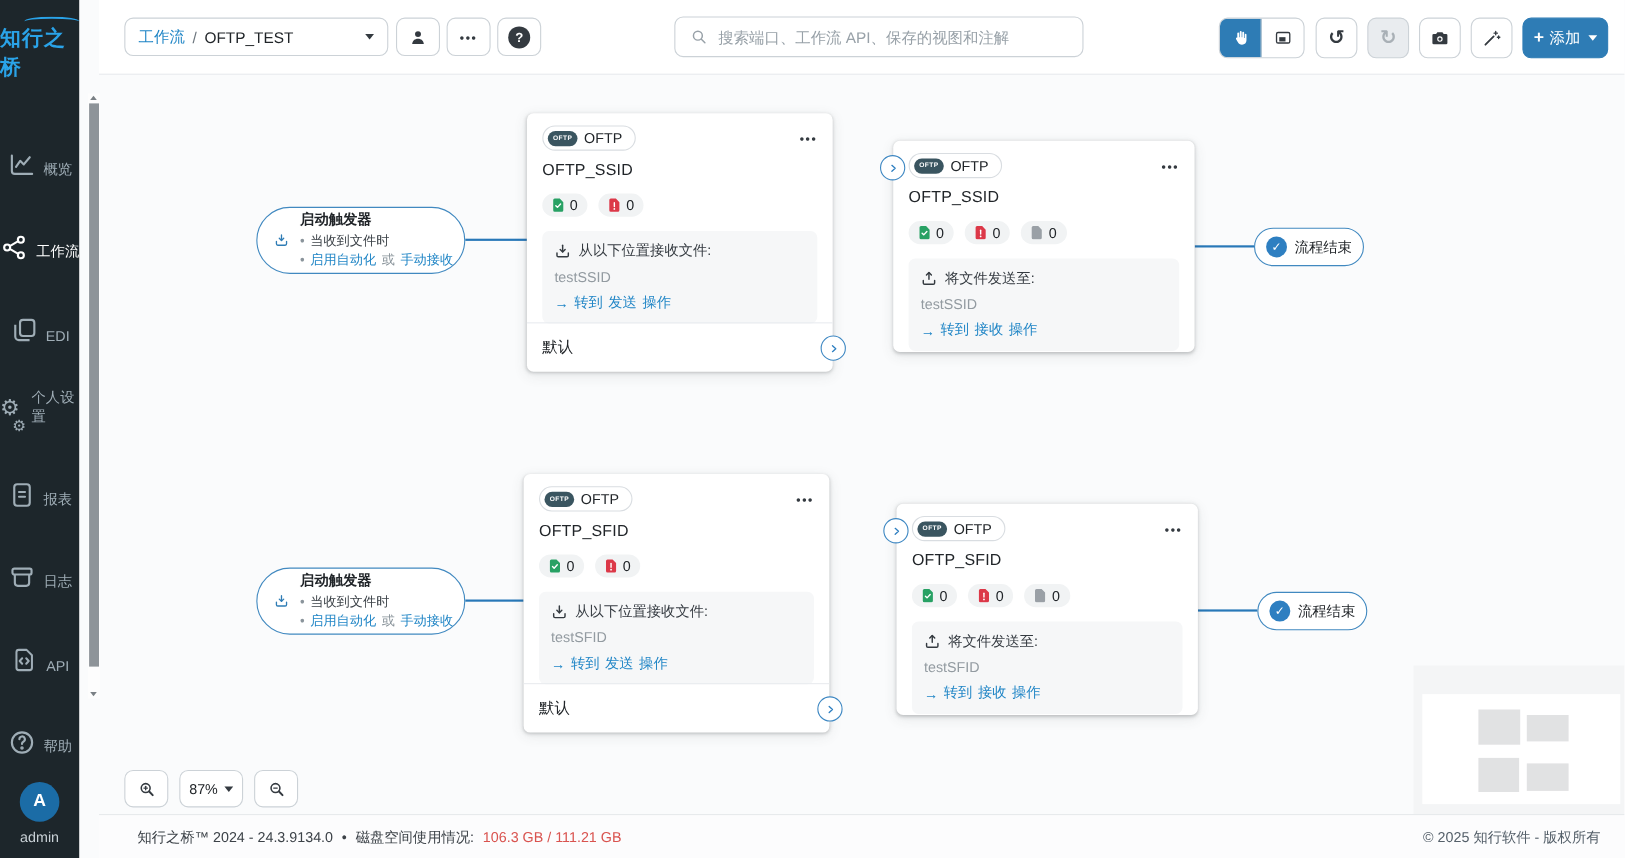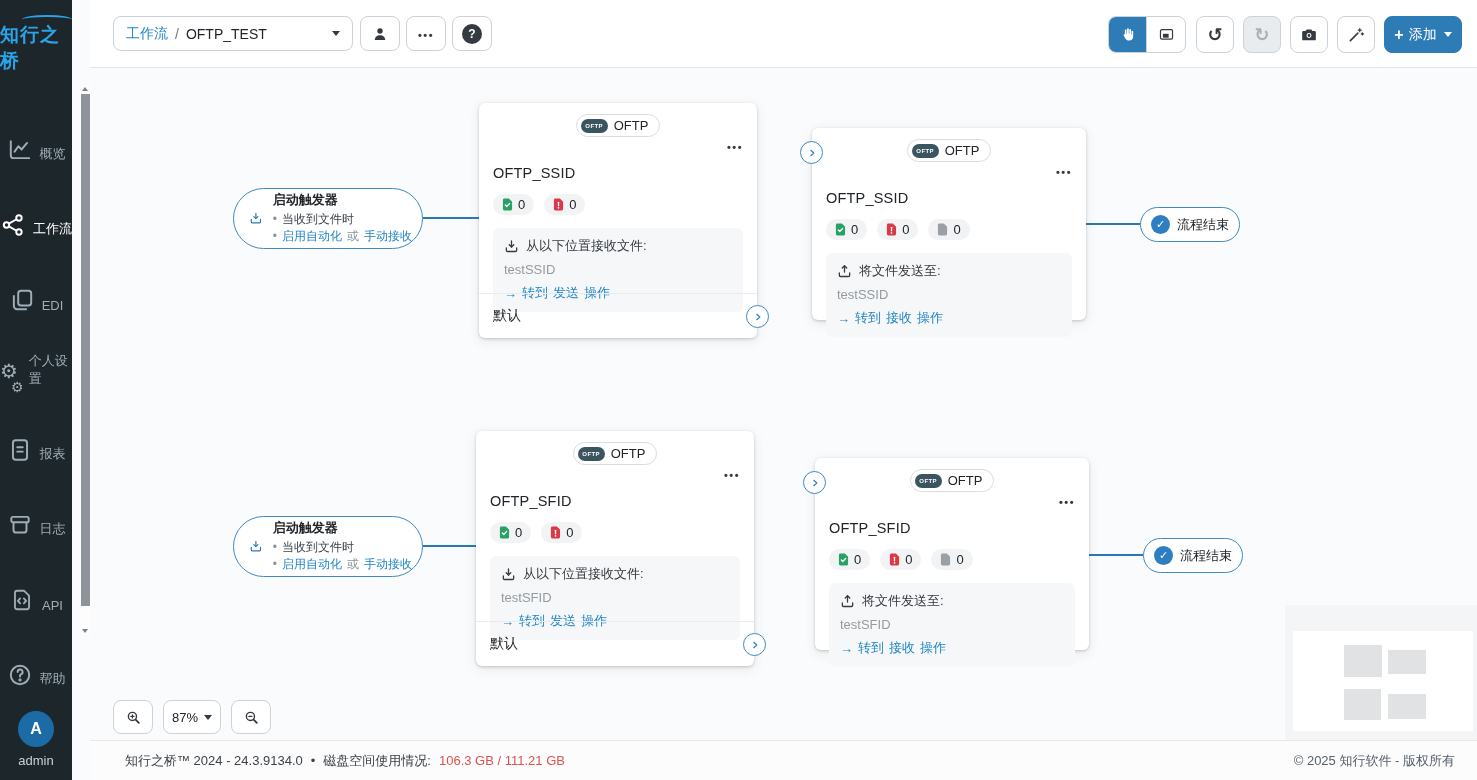--- a/index.html
+++ b/index.html
@@ -75,21 +75,21 @@
   .bullet-dot { color:#8a949b; }
   .trig-link { color:#2186c6; cursor:pointer; }
   .or-word { color:#8a949b; }
 
   .node-card { position:absolute; background:#fff; border-radius:6px; box-shadow:0 1px 3px rgba(60,64,67,.25), 0 3px 12px rgba(60,64,67,.10); cursor:pointer; }
   #card1 { left:389px; top:35px;  width:278px; height:235px; }
   #card2 { left:722px; top:60px;  width:274px; height:192px; }
   #card3 { left:386px; top:363px; width:278px; height:235px; }
   #card4 { left:725px; top:390px; width:274px; height:192px; }
   .card-body { padding:11px 14px 0 14px; }
-  .badge-row { display:flex; align-items:center;flex-direction:column; }
+  .badge-row { display:flex; align-items:center; }
   .type-pill { display:inline-flex; align-items:center; gap:6px; border:1px solid #d9dde1; border-radius:13px; padding:3px 11px 3px 4px; background:#fff; }
   .mini-logo { width:27px; height:14px; background:#3a5560; border-radius:7px; color:#fff; font-size:6px; font-weight:700; display:flex; align-items:center; justify-content:center; letter-spacing:.4px; }
   .type-label { font-size:13px; color:#212529; }
   .menu-dots { margin-left:auto; cursor:pointer; }
   .card-title { margin-top:10px; font-size:14.5px; font-weight:400; color:#212529; letter-spacing:.2px; }
   .counts { display:flex; gap:10px; margin-top:13px; }
   .count-pill { display:inline-flex; align-items:center; gap:5px; background:#f1f3f4; border-radius:12px; padding:3px 9px; font-size:13px; color:#212529; }
   .route-panel { margin-top:13px; background:#f6f7f8; border-radius:6px; padding:9px 11px 10px 11px; font-size:13px; }
   .rp-head { display:flex; align-items:center; gap:7px; color:#343a40; }
   .rp-value { margin-top:7px; color:#939ba1; }
@@ -225,20 +225,27 @@
           <path d="M5 20c0-3.9 3.1-6.5 7-6.5s7 2.6 7 6.5z" fill="#343a40"></path>
         </svg>
     </div>
     <div class="hbtn" style="left:316px;">
       <span class="dots-glyph"></span>
     </div>
     <div class="hbtn" style="left:362px;">
       <span class="help-circle"></span>
     </div>
 
+    <div class="search-box">
+      <svg viewBox="0 0 24 24" width="17" height="17" fill="none" stroke="#98a1a8" stroke-width="1.9" stroke-linecap="round">
+          <circle cx="10.5" cy="10.5" r="5.7"></circle>
+          <line x1="15" y1="15" x2="19.5" y2="19.5"></line>
+        </svg>
+      <input type="text" placeholder="搜索端口、工作流 API、保存的视图和注解" style="">
+    </div>
 
     <div class="tbtn pan-group">
       <div class="pan-half active" style="border-right:1px solid #ccd2d7;">
         <svg viewBox="0 0 24 24" width="17" height="17">
             <path fill="#ffffff" d="M8.2 12.6V6.1a1.2 1.2 0 0 1 2.4 0v5h.8V4.3a1.2 1.2 0 0 1 2.4 0V11h.8V5.3a1.2 1.2 0 0 1 2.4 0V12h.8V7.8a1.1 1.1 0 0 1 2.2 0v7.1c0 3.4-2.3 5.7-5.7 5.7-2.7 0-4.2-1.1-5.5-3.4l-2.1-3.6c-.4-.7-.2-1.5.4-1.9.7-.4 1.5-.2 2 .5z"></path>
           </svg>
       </div>
       <div class="pan-half">
         <svg viewBox="0 0 24 24" width="17" height="17">
             <rect x="3.5" y="5" width="17" height="13.5" rx="2" fill="none" stroke="#343a40" stroke-width="1.7"></rect>

